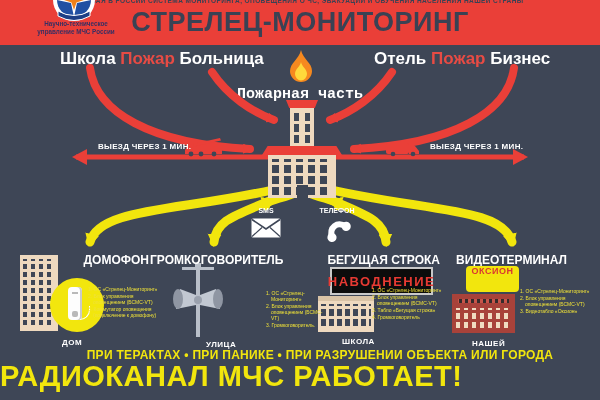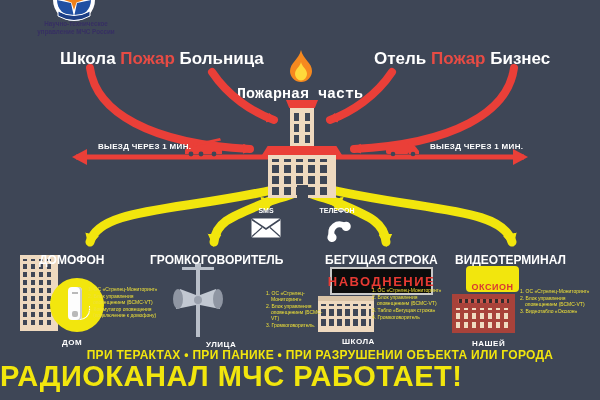--- a/index.html
+++ b/index.html
@@ -36,21 +36,21 @@
   .m-roof{position:absolute;left:0;top:46px;width:80px;height:9px;background:var(--red);
     clip-path:polygon(0 100%,100% 100%,93% 0,7% 0);}
   .m-body{position:absolute;left:6px;top:55px;width:68px;height:43px;background:var(--beige);}
   .m-body .wg{position:absolute;left:4px;right:4px;top:4px;bottom:0;
     background-image:repeating-linear-gradient(0deg,var(--beige) 0 3px,transparent 3px 11px),
       repeating-linear-gradient(90deg,var(--bg) 0 7px,transparent 7px 12px);}
   .m-door{position:absolute;left:29px;bottom:0;width:11px;height:13px;background:var(--bg);}
   
   .mini-label{position:absolute;font-size:7px;font-weight:bold;color:#fff;text-align:center;z-index:3;}
   
-  .ch-header{position:absolute;top:253px;font-size:12px;font-weight:800;color:#fff;text-align:left;z-index:3;}
+  .ch-header{position:absolute;top:253px;font-size:12px;font-weight:800;color:#fff;text-align:right;z-index:3;}
   .loc{position:absolute;font-size:8px;font-weight:bold;color:#fff;letter-spacing:.5px;z-index:3;}
   .eq{position:absolute;font-size:5px;color:var(--listyel);line-height:1.22;z-index:3;}
   .eq .eq-line{padding-left:5px;text-indent:-5px;margin-bottom:1px;}
   .bldg{position:absolute;background:var(--beige);z-index:2;}
   .bldg .wg{position:absolute;}
   .dom-wg{left:3px;right:3px;top:4px;bottom:3px;
     background-image:repeating-linear-gradient(0deg,var(--beige) 0 3px,transparent 3px 8px),
       repeating-linear-gradient(90deg,var(--bg) 0 4px,transparent 4px 8px);}
   .school-wg{left:3px;right:3px;top:8px;bottom:3px;
     background-image:repeating-linear-gradient(0deg,var(--beige) 0 3px,transparent 3px 10px),
@@ -67,35 +67,39 @@
   .intercom{position:absolute;left:18px;top:9px;width:14px;height:33px;background:#fdfdfd;
     border-radius:4px;box-shadow:inset -2px 0 0 #c9c9c9;}
   .intercom i{position:absolute;left:4px;top:5px;width:6px;height:2px;background:#b9b9b9;}
   .intercom i.b{top:24px;height:6px;border-radius:2px;}
   .cord{position:absolute;left:30px;top:28px;width:10px;height:14px;border:1.6px solid #fdfdfd;
     border-left:none;border-top:none;border-radius:0 0 10px 0;}
   .ticker{position:absolute;left:330px;top:267px;width:103px;height:28px;background:#0c0c0c;
     border:2px solid #c9c9c9;z-index:3;display:flex;align-items:center;justify-content:center;}
   .ticker span{font-size:13px;font-weight:800;color:#e83a33;letter-spacing:1.5px;}
   .oksion{position:absolute;left:466px;top:266px;width:53px;height:26px;background:var(--yellow);
-    border-radius:4px;z-index:3;display:flex;align-items:flex-end;justify-content:center;}
+    border-radius:4px;z-index:3;display:flex;align-items:flex-start;justify-content:center;}
   .oksion span{font-size:9px;font-weight:800;color:#d93832;letter-spacing:.5px;}
   
   .conditions{position:absolute;left:0;top:348px;width:600px;text-align:center;
     font-size:12px;font-weight:800;color:var(--yellow);letter-spacing:.3px;padding-left:40px;}
   .slogan{position:absolute;left:0;top:360px;width:600px;text-align:left;
     font-size:29px;font-weight:800;color:var(--yellow);letter-spacing:.5px;}
   svg{display:block;}
   .layer{position:absolute;left:0;top:0;z-index:1;}
 </style>
 </head>
 <body>
 
 <div class="poster">
 
+  <div class="banner">
+    <div class="banner-topline">ПЕРВАЯ В РОССИИ СИСТЕМА МОНИТОРИНГА, ОПОВЕЩЕНИЯ О ЧС, ЭВАКУАЦИИ И ОБУЧЕНИЯ НАСЕЛЕНИЯ НАШЕЙ СТРАНЫ</div>
+    <div class="banner-title">СТРЕЛЕЦ-МОНИТОРИНГ</div>
+  </div>
 
   <svg class="abs" style="left:52px;top:-22px;z-index:4" width="44" height="44" viewBox="0 0 44 44">
     <circle cx="22" cy="22" r="21" fill="#ffffff"></circle>
     <circle cx="22" cy="22" r="17" fill="#2150a3"></circle>
     <polygon points="22,5 25,19 39,22 25,25 22,39 19,25 5,22 19,19" fill="#ffffff"></polygon>
     <polygon points="22,12 24.5,19.5 32,22 24.5,24.5 22,32 19.5,24.5 12,22 19.5,19.5" fill="#f08019"></polygon>
     <path d="M6,33 Q22,42 38,33 L38,38 Q22,47 6,38 Z" fill="#1d3f86" stroke="#ffffff" stroke-width="1"></path>
   </svg>
   <div class="logo-caption">Научно-техническое управление МЧС России</div>
 

